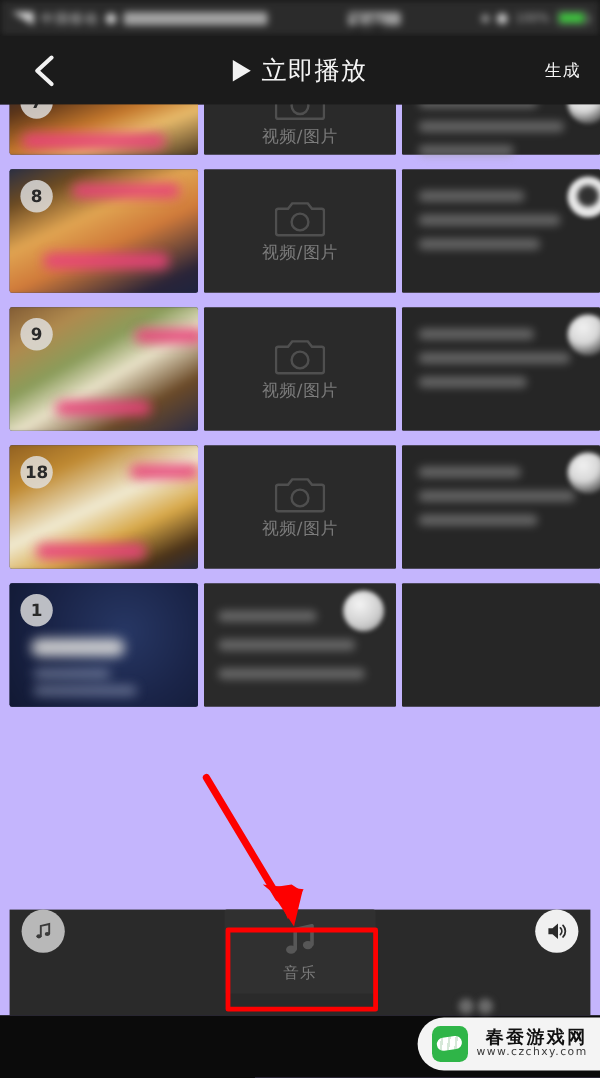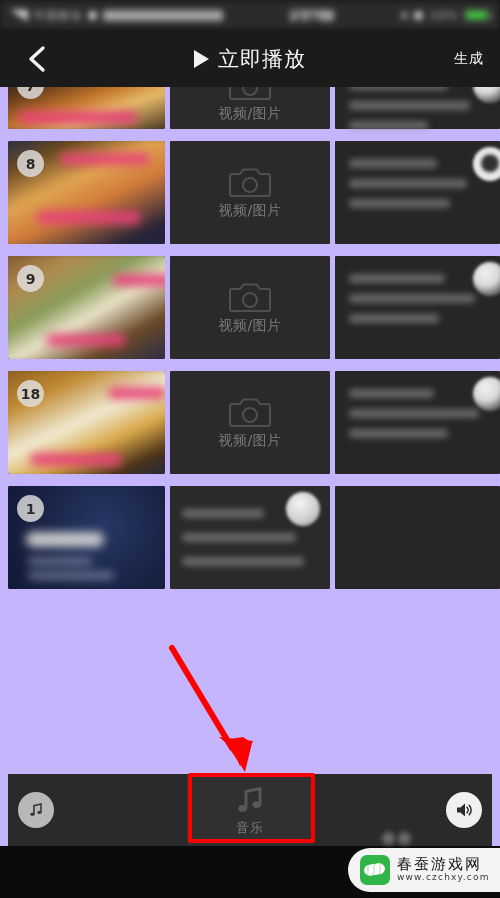--- a/index.html
+++ b/index.html
@@ -113,22 +113,22 @@
   }
   .circ-ico.dark{
     background:radial-gradient(circle at 50% 48%, #2e2e2e 0%, #343434 28%, #e6e6e6 44%, #efefef 100%);
   }
   .circ-ico.mid{ right:10px; top:6px; }
   .circ-ico.plain{ background:radial-gradient(circle at 40% 34%, #f4f4f4 0%, #cfcfcf 55%, #8c8c8c 100%); }
 
   
   .bottombar{
     position:absolute; left:8px; right:8px; bottom:52px;
-    height:72px; background:#2a2a2a;
-    display:flex; align-items:center; justify-content:space-between;
+    height:88px; background:#2a2a2a;
+    display:flex; align-items:flex-start; justify-content:space-between;
     padding:0 10px;
   }
   .round-btn{
     width:36px; height:36px; border-radius:50%;
     background:#b8b8b8; display:flex; align-items:center; justify-content:center;
     filter:blur(.4px); cursor:pointer; flex:none;
   }
   .round-btn.white{ background:#f0f0f0; }
   .music-box{
     width:126px; height:70px; border-radius:2px; background:#303030;
@@ -160,21 +160,21 @@
   .wm-ico{
     width:30px; height:30px; border-radius:7px; background:#2fb548;
     position:relative; flex:none; overflow:hidden;
   }
   .wm-ico::before{
     content:""; position:absolute; left:4px; top:9px; width:21px; height:11px;
     background:repeating-linear-gradient(105deg,#fff 0 4px,#d6e8d8 4px 6px);
     border-radius:6px; transform:rotate(-8deg);
   }
   .wm-txt{ line-height:1.05; }
-  .wm-title{ font-size:15px; font-weight:normal; color:#111; letter-spacing:2px; }
+  .wm-title{ font-size:15px; font-weight:bold; color:#111; letter-spacing:2px;text-align:right; }
   .wm-url{ font-size:9px; color:#3a3a3a; letter-spacing:1.2px; }
   .wm-dots{ position:absolute; right:78px; bottom:52px; width:40px; height:14px; z-index:30;}
   .wm-dots span{ position:absolute; width:13px; height:13px; border-radius:50%; background:#6a6a6a; filter:blur(2.5px);}
 </style>
 </head>
 <body>
 
 <div id="app">
 
   <div class="statusbar">

